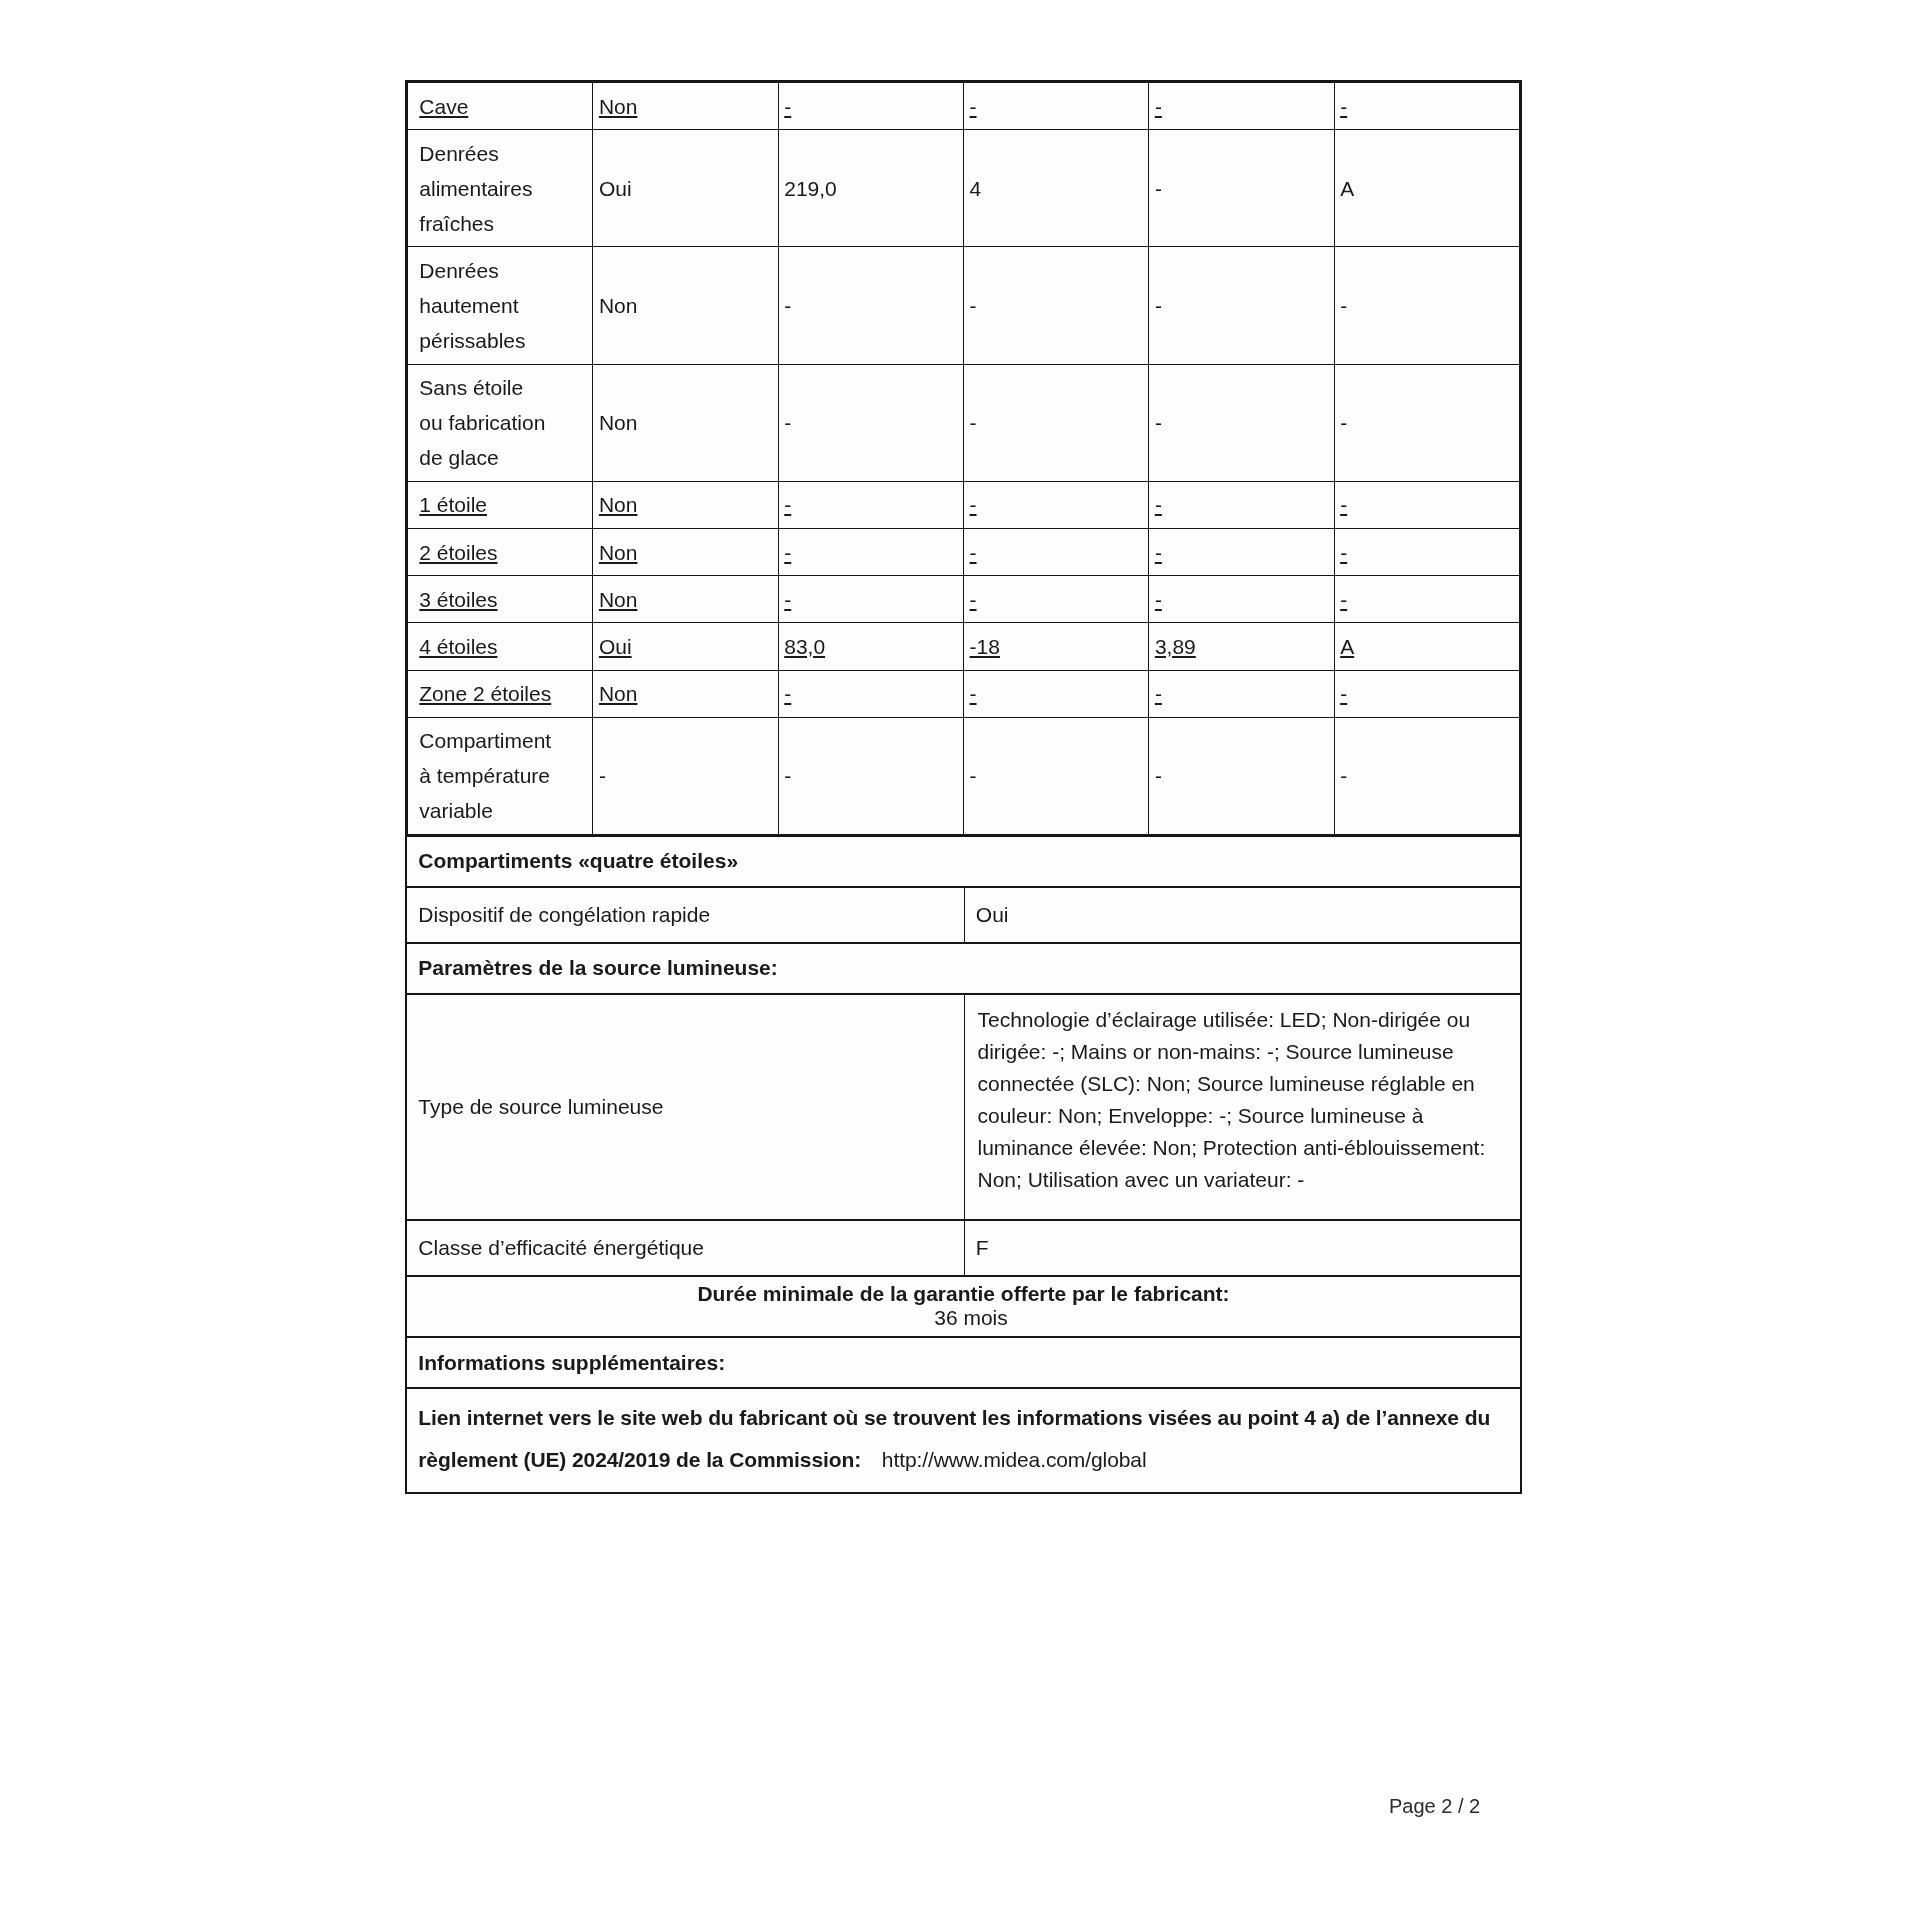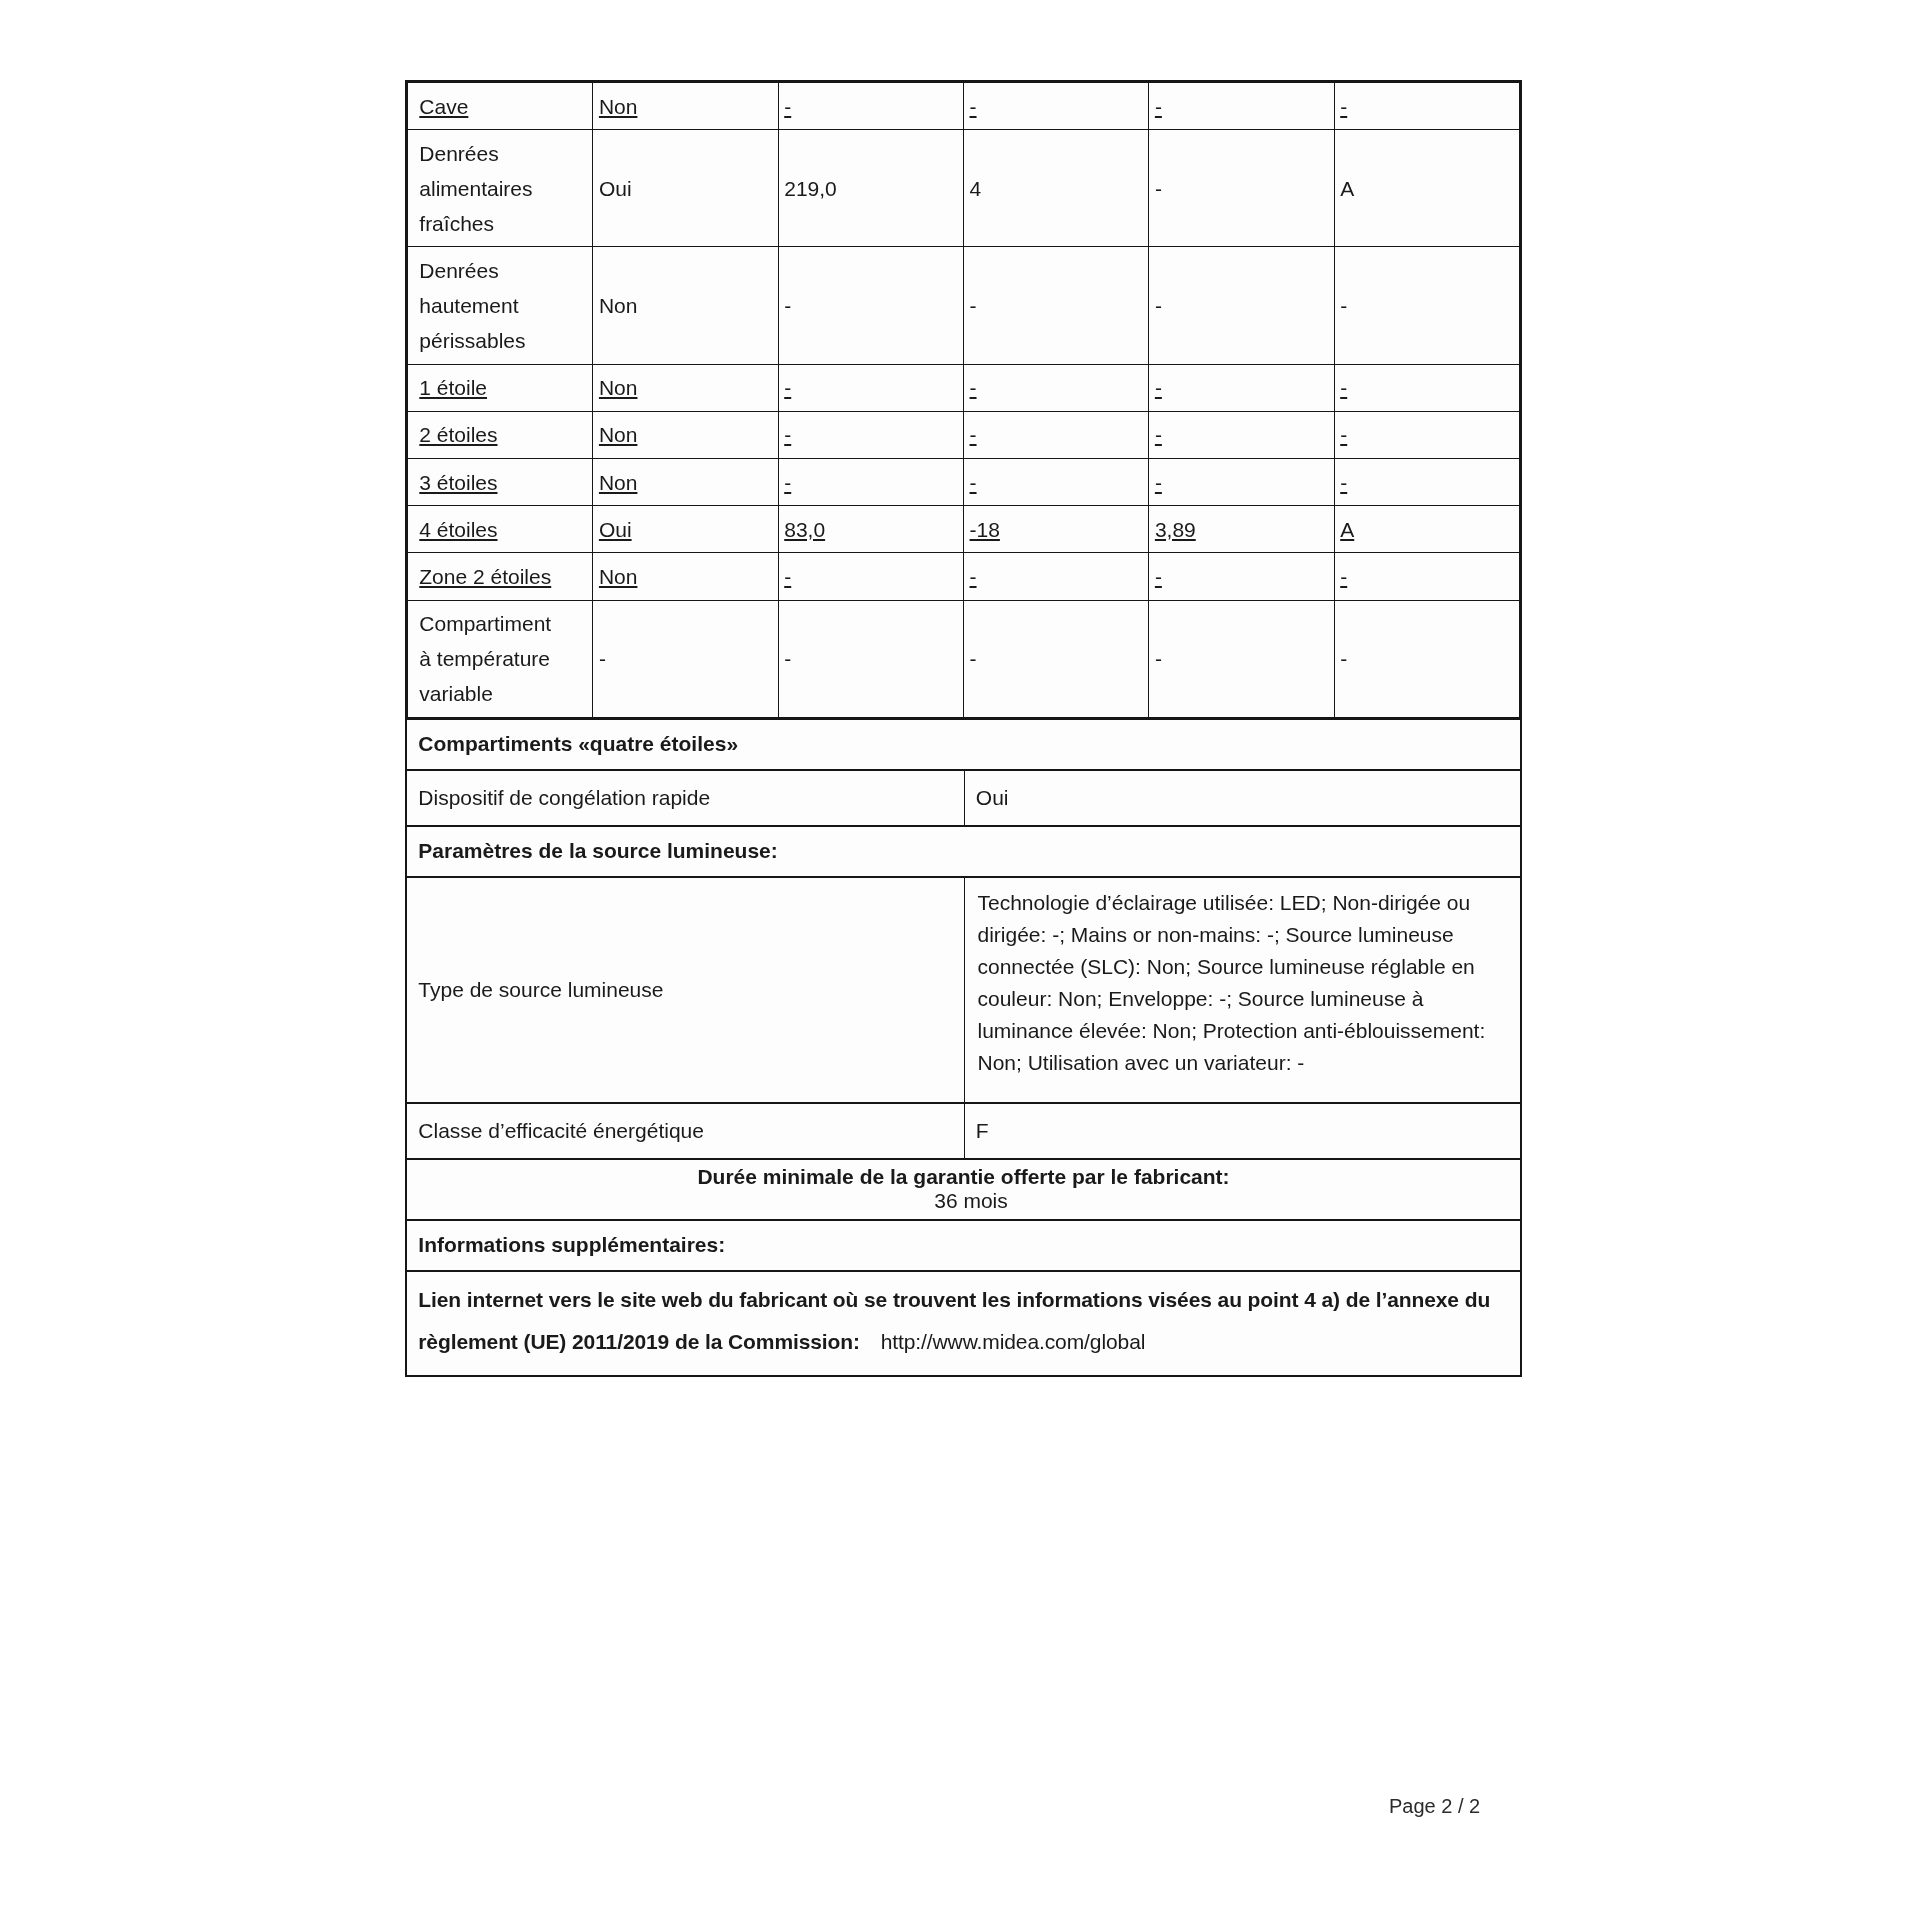--- a/index.html
+++ b/index.html
@@ -90,20 +90,28 @@
           <td class="val">A</td>
         </tr>
         <tr class="r114">
           <td class="lbl">Denrées hautement périssables</td>
           <td class="val">Non</td>
           <td class="val">-</td>
           <td class="val">-</td>
           <td class="val">-</td>
           <td class="val">-</td>
         </tr>
+        <tr class="r114">
+          <td class="lbl">Sans étoile ou fabrication de glace</td>
+          <td class="val">Non</td>
+          <td class="val">-</td>
+          <td class="val">-</td>
+          <td class="val">-</td>
+          <td class="val">-</td>
+        </tr>
         <tr class="r43">
           <td class="lbl">1 étoile</td>
           <td class="val">Non</td>
           <td class="val">-</td>
           <td class="val">-</td>
           <td class="val">-</td>
           <td class="val">-</td>
         </tr>
         <tr class="r43">
           <td class="lbl">2 étoiles</td>
@@ -174,21 +182,21 @@
     <div class="sec pair">
       <span class="k">Durée minimale de la garantie offerte par le fabricant:</span>
       <span class="v">36 mois</span>
     </div>
 
     <div class="sec sec-h">
       <span>Informations supplémentaires:</span>
     </div>
 
     <div class="sec link-row">
-      <span class="k">Lien internet vers le site web du fabricant où se trouvent les informations visées au point 4 a) de l’annexe du règlement (UE) 2011/2019 de la Commission:</span>
+      <span class="k">Lien internet vers le site web du fabricant où se trouvent les informations visées au point 4 a) de l’annexe du règlement (UE) 2024/2019 de la Commission:</span>
       <span class="v">http://www.midea.com/global</span>
     </div>
 
   </div>
 
   <div class="footer">Page 2 / 2</div>
 </div>
 
 
 </body></html>

